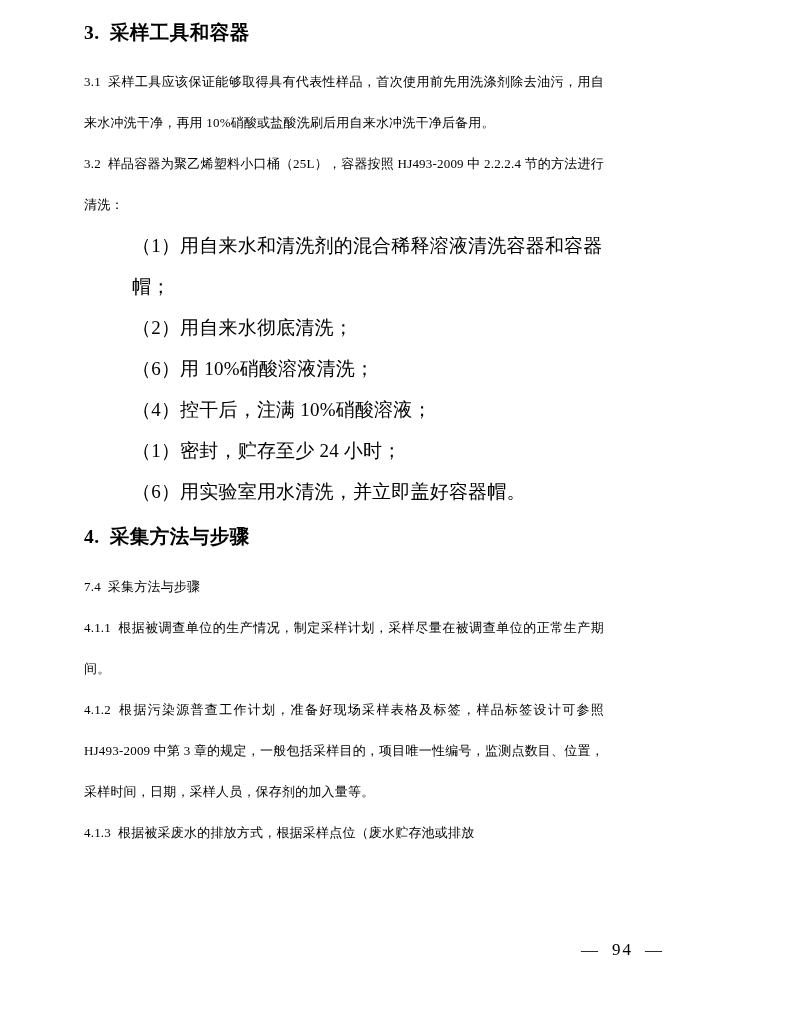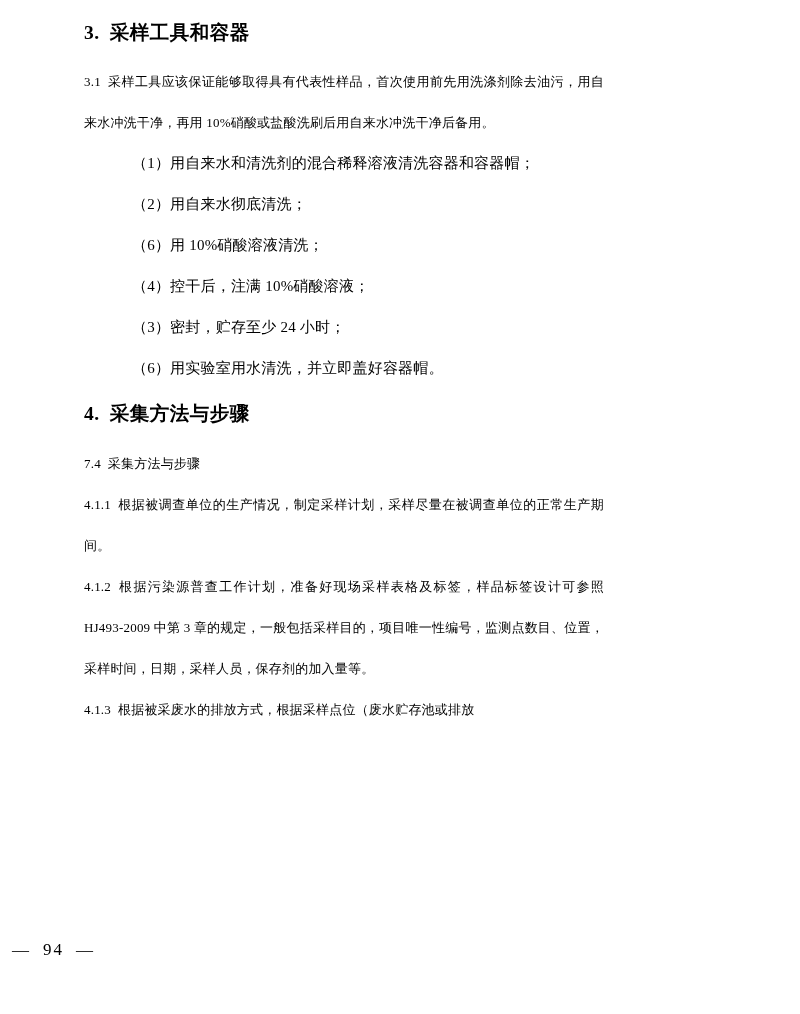--- a/index.html
+++ b/index.html
@@ -38,32 +38,32 @@
     line-height: 41px;
     margin: 0 0 0 0;
     text-align: justify;
     text-justify: inter-ideograph;
     letter-spacing: 0.2px;
   }
   .para .num {
     margin-right: 7px;
   }
   .list-item {
-    font-size: 15px;
+    font-size: 19px;
     line-height: 41px;
     margin: 0;
     padding-left: 48px;
     letter-spacing: 0.2px;
   }
   .footer {
     position: absolute;
     left: 0;
     right: 0;
     bottom: 54px;
-    text-align: left;
+    text-align: right;
     font-size: 17px;
     letter-spacing: 2px;
     font-family: "Liberation Serif", "DejaVu Serif", serif;
   }
   .footer .dash {
     display: inline-block;
     padding: 0 12px;
   }
   .heading-spacer { height: 10px; }
 </style>
@@ -73,26 +73,29 @@
 <div class="page">
 
   <h2 class="heading">
     <span class="num">3.</span><span>采样工具和容器</span>
   </h2>
 
   <p class="para">
     <span class="num">3.1</span><span>采样工具应该保证能够取得具有代表性样品，首次使用前先用洗涤剂除去油污，用自来水冲洗干净，再用 10%硝酸或盐酸洗刷后用自来水冲洗干净后备用。</span>
   </p>
 
+  <p class="para">
+    <span class="num">3.2</span><span>样品容器为聚乙烯塑料小口桶（25L），容器按照 HJ493-2009 中 2.2.2.4 节的方法进行清洗：</span>
+  </p>
 
   <p class="list-item">（1）用自来水和清洗剂的混合稀释溶液清洗容器和容器帽；</p>
   <p class="list-item">（2）用自来水彻底清洗；</p>
   <p class="list-item">（6）用 10%硝酸溶液清洗；</p>
   <p class="list-item">（4）控干后，注满 10%硝酸溶液；</p>
-  <p class="list-item">（3）密封，贮存至少 24 小时；</p>
+  <p class="list-item">（1）密封，贮存至少 24 小时；</p>
   <p class="list-item">（6）用实验室用水清洗，并立即盖好容器帽。</p>
 
   <div class="heading-spacer"></div>
 
   <h2 class="heading">
     <span class="num">4.</span><span>采集方法与步骤</span>
   </h2>
 
   <p class="para">
     <span class="num">7.4</span><span>采集方法与步骤</span>

